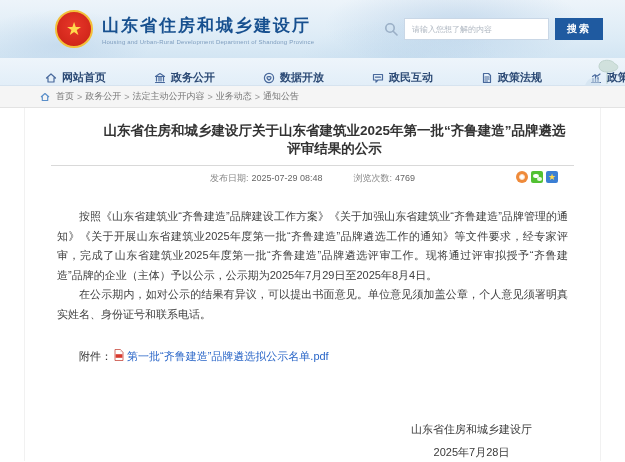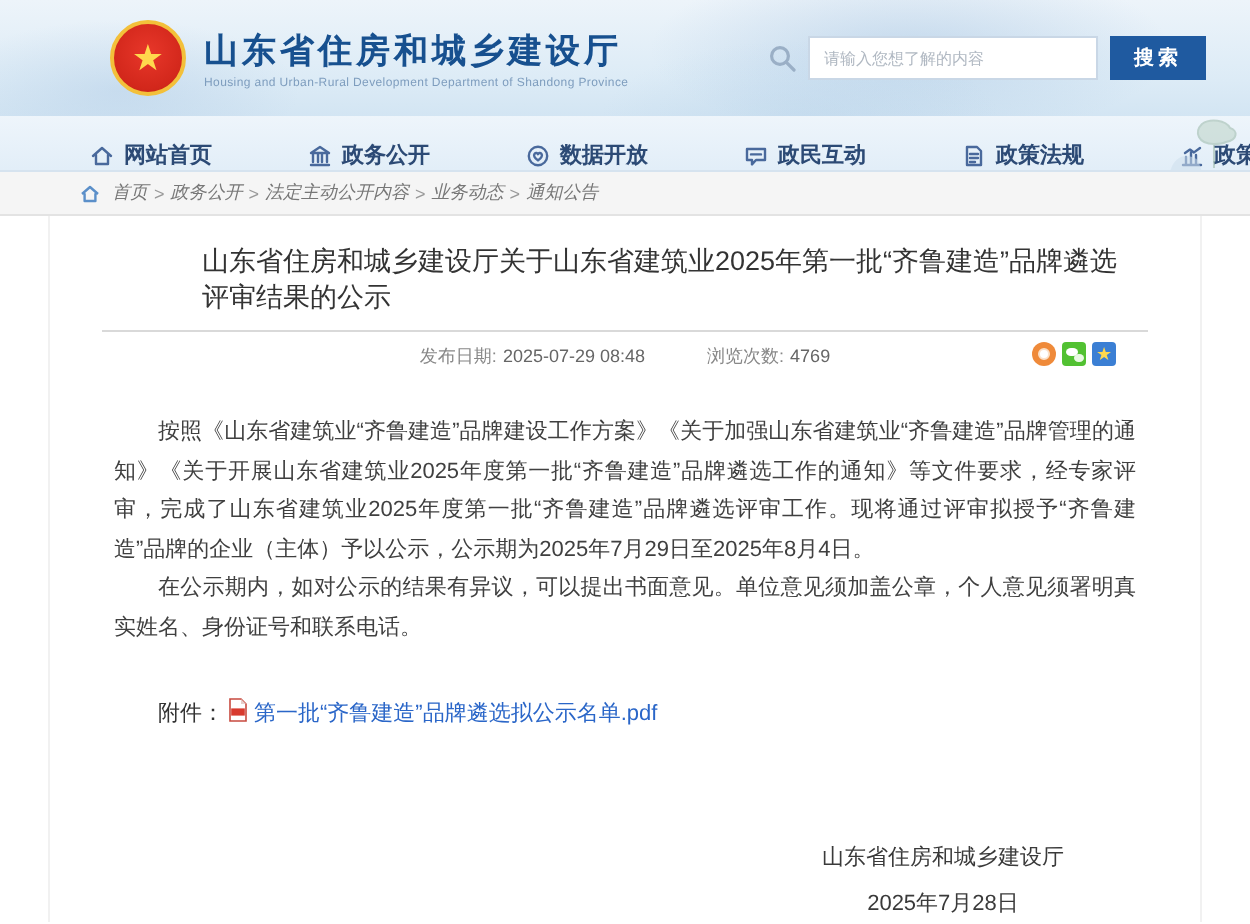--- a/index.html
+++ b/index.html
@@ -86,37 +86,37 @@
   
   .breadcrumb-bar {
     height: 22px;
     background: #f5f5f5;
     border-bottom: 1px solid #e3e3e3;
     display: flex; align-items: center;
     padding-left: 40px;
     font-size: 9px; color: #777;
     gap: 3px;
   }
-  .crumb { color: #777; text-decoration: none; cursor: pointer; font-style: italic; }
+  .crumb { color: #777; text-decoration: none; cursor: pointer; }
   .crumb-sep { color: #999; }
   .bc-home { width: 10px; height: 10px; margin-right: 3px; }
 
   
   .article-wrap {
     margin: 0 24px;
     border-left: 1px solid #f1f1f1;
     border-right: 1px solid #f1f1f1;
     background: #ffffff;
     min-height: 353px;
     padding: 14px 32px 0 32px;
     position: relative;
   }
   .article-title {
-    font-size: 13.5px; font-weight: normal; color: #333;
-    text-align: left; line-height: 1.35; margin-bottom: 7px; margin-left: 44px;
+    font-size: 13.5px; font-weight: bold; color: #333;
+    text-align: center; line-height: 1.35; margin-bottom: 7px; margin-left: 44px;
   }
   .title-divider { border-top: 1px solid #d9d9d9; margin: 0 -6px; }
   .meta-row {
     position: relative; text-align: center;
     font-size: 9px; color: #888; padding: 6px 0 2px 0; height: 20px;
   }
   .meta-row .meta-val { color: #666; margin-left: 3px; }
   .meta-gap { display: inline-block; width: 26px; }
   .share-icons { position: absolute; right: 10px; top: 5px; display: flex; gap: 3px; }
   .share-ic { width: 12px; height: 12px; border-radius: 2px; display: flex; align-items: center; justify-content: center; cursor: pointer; }

